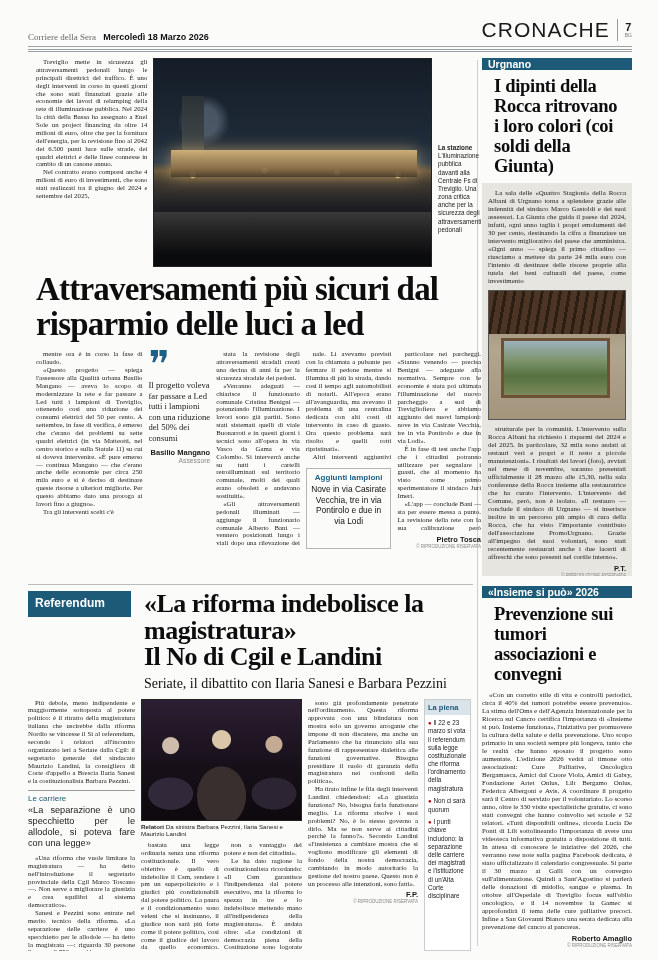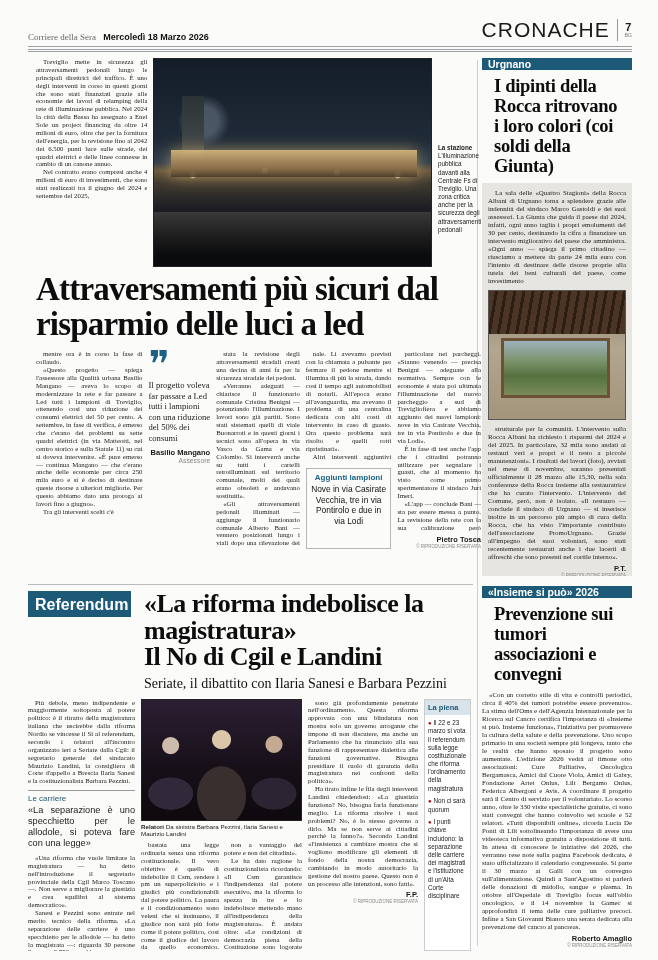--- a/index.html
+++ b/index.html
@@ -60,21 +60,21 @@
   .quote-text{font-size:8.6px;line-height:1.22;margin-top:4px;}
   .quote-author{font-family:"Liberation Sans",sans-serif;font-weight:bold;font-size:7.5px;text-align:right;margin-top:5px;}
   .quote-role{font-family:"Liberation Sans",sans-serif;font-size:6.8px;color:#888;text-align:right;}
   .info-box{border:1px solid #b5b5b5;padding:4px 4px 22px;margin-top:5px;font-family:"Liberation Sans",sans-serif;text-align:center;}
   .info-box .ib-title{color:#1c6286;font-weight:bold;font-size:8px;margin-bottom:2px;}
   .info-box .ib-text{font-size:8.4px;line-height:1.25;color:#111;}
   
   .ref{position:absolute;left:28px;top:584px;width:445px;border-top:1px solid #bbb;padding-top:6px;}
   .ref-head-row{display:flex;gap:9px;}
   .kicker-badge{width:103px;height:26px;background:#1c5a78;color:#fff;font-family:"Liberation Sans",sans-serif;
-     font-weight:bold;font-size:16px;padding:5px 0 0 7px;box-sizing:border-box;}
+     font-weight:bold;font-size:12px;padding:5px 0 0 7px;box-sizing:border-box;}
   .ref-hblock{flex:1;}
   .ref-headline{font-size:26px;line-height:1.02;font-weight:bold;letter-spacing:-.5px;color:#0d0d0d;margin:0;}
   .ref-deck{font-size:14px;margin-top:5px;color:#111;}
   .ref-body{display:flex;gap:6px;margin-top:7px;height:252px;}
   .rc1{width:107px;overflow:hidden;}
   .rc-mid{width:161px;display:flex;flex-direction:column;}
   .debate-photo{height:120px;position:relative;overflow:hidden;border:1px solid #222;
      background:
        radial-gradient(circle at 18% 38%, #cdbcab 0 8px, transparent 9px),
        radial-gradient(circle at 50% 33%, #dcc6aa 0 9px, transparent 10px),

